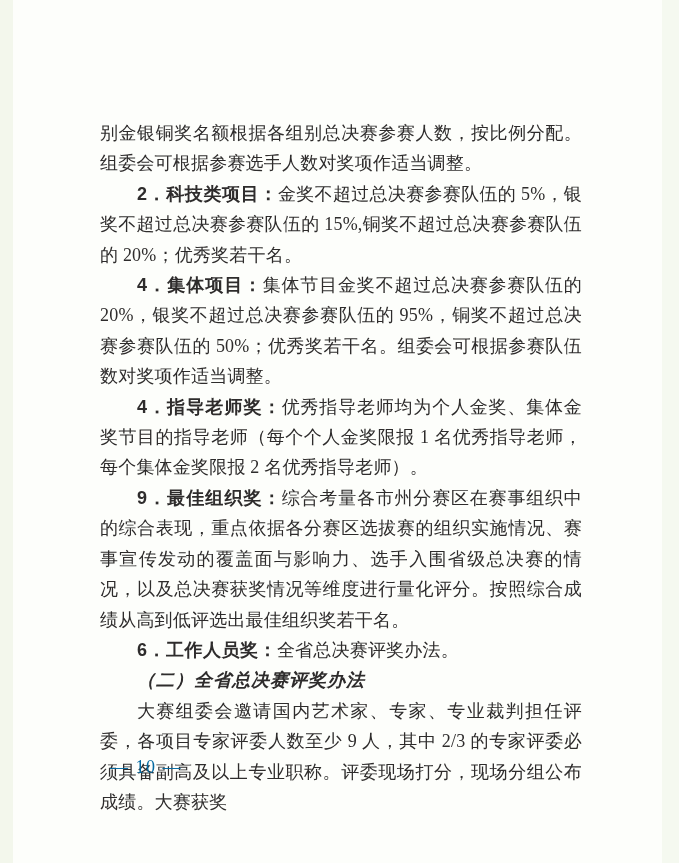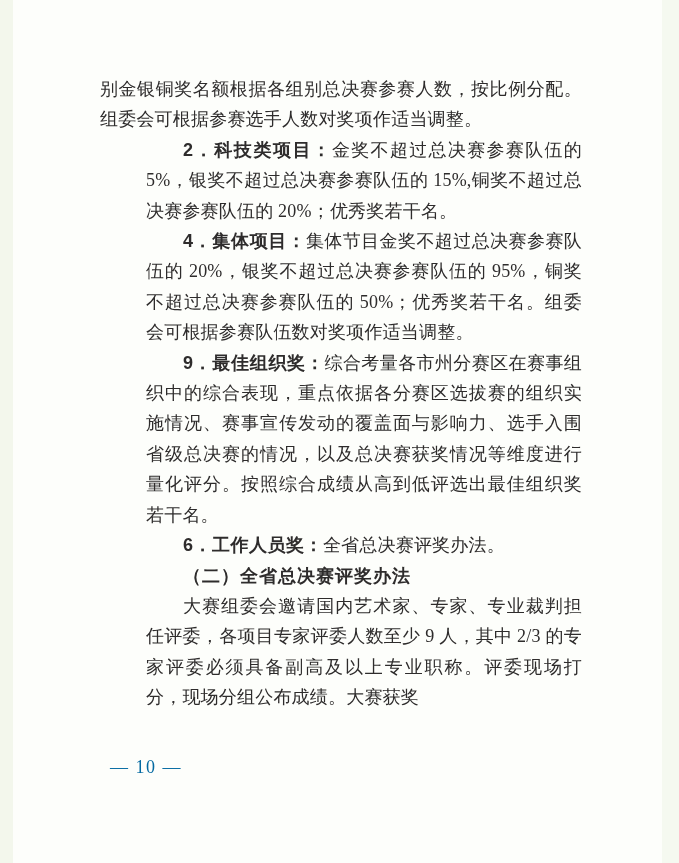--- a/index.html
+++ b/index.html
@@ -27,29 +27,30 @@
     position: absolute;
     left: 100px;
     top: 74px;
     width: 482px;
     font-size: 18px;
     line-height: 30.4px;
     text-align: justify;
     letter-spacing: 0.2px;
   }
   .content p { margin: 0; padding: 0; }
-  p.item, p.body, p.heading { text-indent: 2.05em; margin-left: 46px; }
-  p.continuation { text-indent: 0; }
+  p.item, p.body, p.heading { text-indent: 2.05em; }
+  p.continuation { text-indent: 0; margin-top: 44px; }
   .label {
     font-weight: bold;
     font-family: "Liberation Sans", "DejaVu Sans", sans-serif;
     letter-spacing: 0.5px;
   }
   p.heading {
     font-weight: bold;
+    font-style: italic;
     font-family: "Liberation Serif", "DejaVu Serif", serif;
     letter-spacing: 1px;
   }
   .footer {
     position: absolute;
     left: 110px;
     top: 757px;
     font-size: 18px;
     letter-spacing: 1.5px;
     color: #0369a1;
@@ -59,20 +60,21 @@
 <body>
 
 <div class="canvas">
   <div class="edge-left"></div>
   <div class="edge-right"></div>
 
   <div class="content" id="paragraphs">
       <p class="continuation"><span>别金银铜奖名额根据各组别总决赛参赛人数，按比例分配。组委会可根据参赛选手人数对奖项作适当调整。</span></p>
       <p class="item"><span class="label">2．科技类项目：</span><span>金奖不超过总决赛参赛队伍的 5%，银奖不超过总决赛参赛队伍的 15%,铜奖不超过总决赛参赛队伍的 20%；优秀奖若干名。</span></p>
       <p class="item"><span class="label">4．集体项目：</span><span>集体节目金奖不超过总决赛参赛队伍的 20%，银奖不超过总决赛参赛队伍的 95%，铜奖不超过总决赛参赛队伍的 50%；优秀奖若干名。组委会可根据参赛队伍数对奖项作适当调整。</span></p>
+      <p class="item"><span class="label">4．指导老师奖：</span><span>优秀指导老师均为个人金奖、集体金奖节目的指导老师（每个个人金奖限报 1 名优秀指导老师，每个集体金奖限报 2 名优秀指导老师）。</span></p>
       <p class="item"><span class="label">9．最佳组织奖：</span><span>综合考量各市州分赛区在赛事组织中的综合表现，重点依据各分赛区选拔赛的组织实施情况、赛事宣传发动的覆盖面与影响力、选手入围省级总决赛的情况，以及总决赛获奖情况等维度进行量化评分。按照综合成绩从高到低评选出最佳组织奖若干名。</span></p>
       <p class="item"><span class="label">6．工作人员奖：</span><span>全省总决赛评奖办法。</span></p>
       <p class="heading"><span>（二）全省总决赛评奖办法</span></p>
       <p class="body"><span>大赛组委会邀请国内艺术家、专家、专业裁判担任评委，各项目专家评委人数至少 9 人，其中 2/3 的专家评委必须具备副高及以上专业职称。评委现场打分，现场分组公布成绩。大赛获奖</span></p>
     </div>
 
   <div class="footer">— 10 —</div>
 </div>
 
 </body></html>

